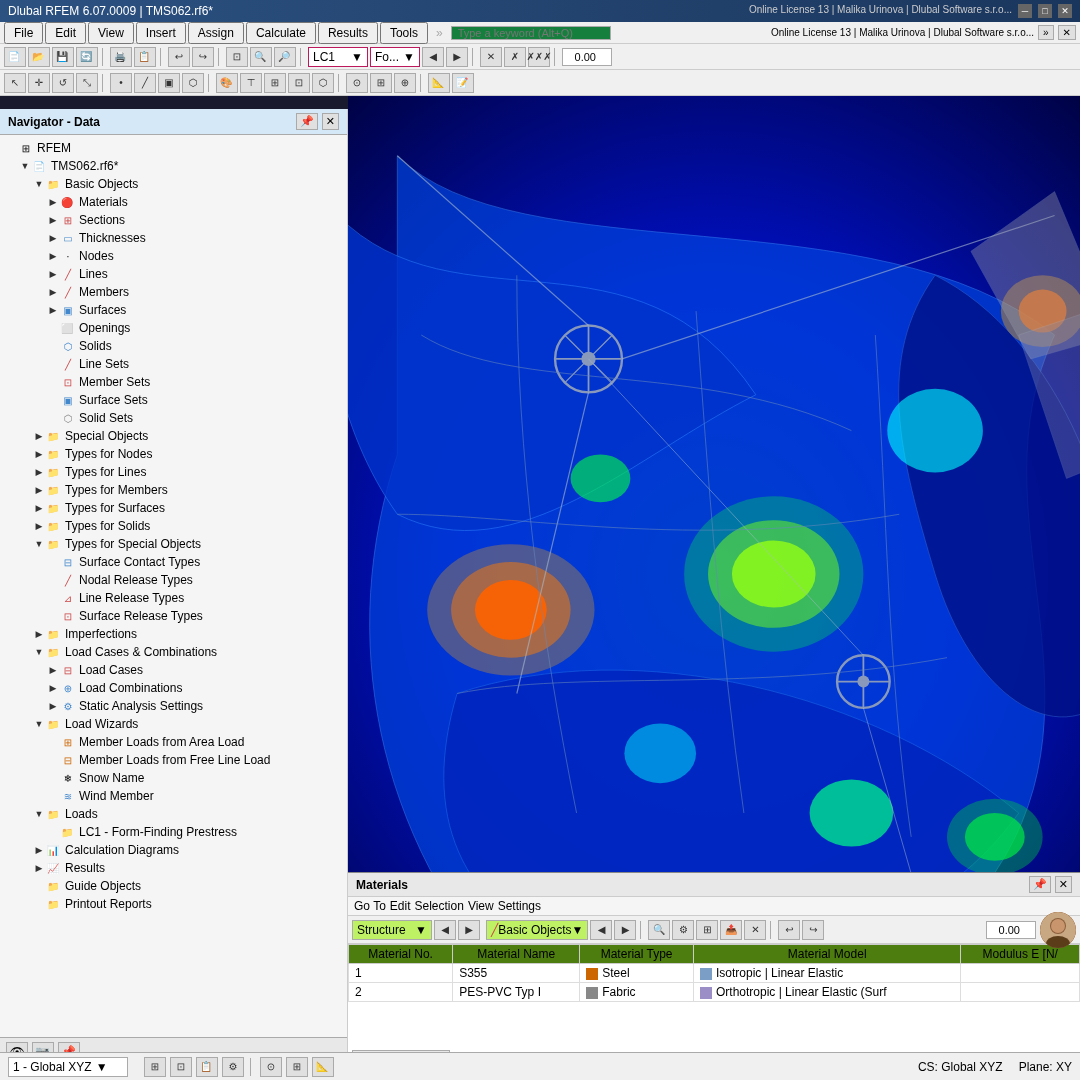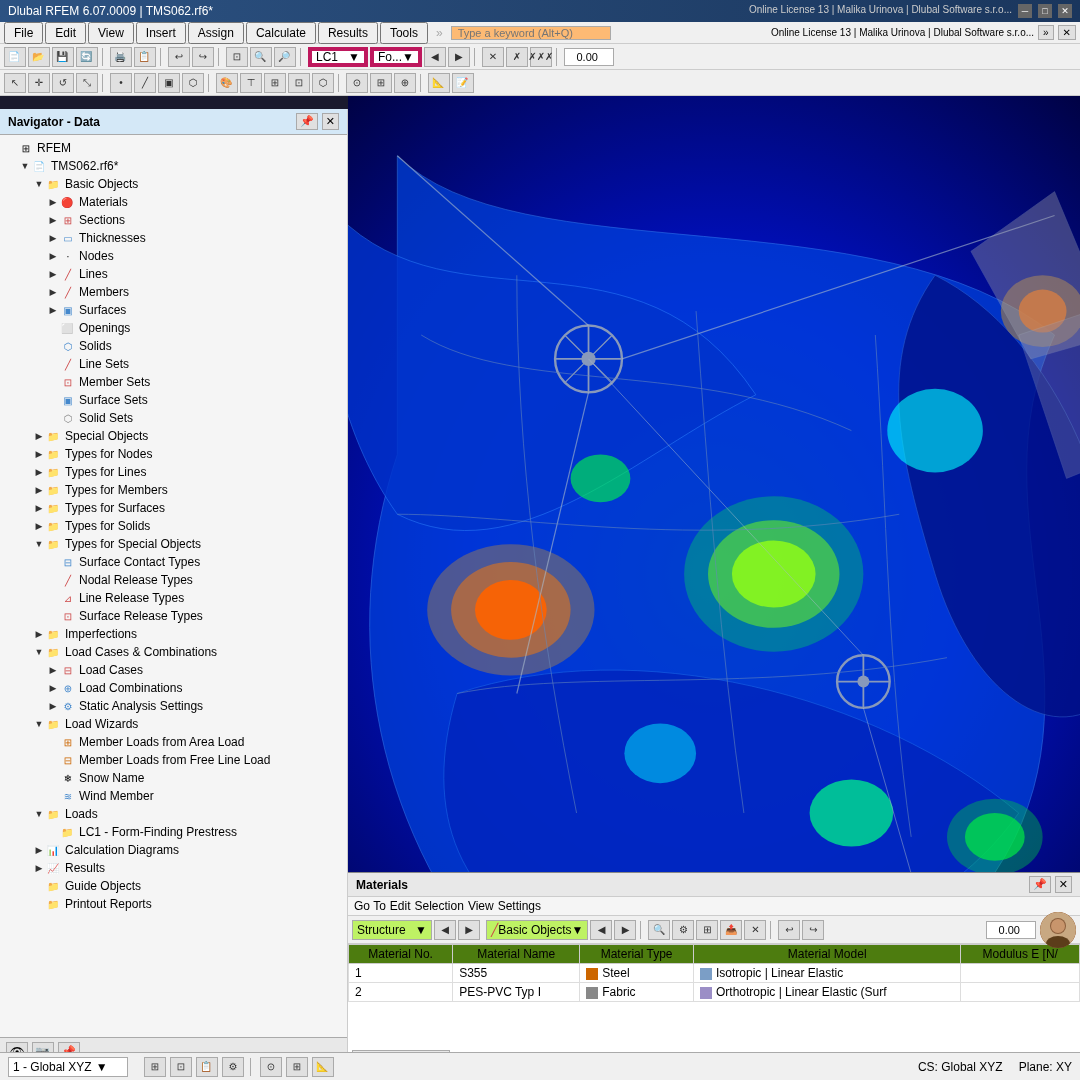--- a/index.html
+++ b/index.html
@@ -61,21 +61,21 @@
       border: 1px solid #aaa;
       cursor: pointer;
       display: flex; align-items: center; justify-content: center;
       font-size: 10px;
       color: #333;
     }
     .tb-separator { width: 4px; height: 18px; border-left: 1px solid #aaa; margin: 0 2px; }
     .tb-dropdown {
       height: 20px;
       background: white;
-      border: 4px solid #be185d;
+      border: 1px solid #be185d;
       padding: 0 4px;
       font-size: 11px;
       min-width: 60px;
       display: flex; align-items: center; justify-content: space-between;
       cursor: pointer;
     }
 
     
     .main-area {
       display: flex;
@@ -314,21 +314,21 @@
       display: flex;
       align-items: center;
       justify-content: center;
       color: white;
       font-size: 14px;
       overflow: hidden;
     }
 
     
     .search-box {
-      background: #fdba74;
+      background: #15803d;
       border: 1px solid #aaa;
       padding: 1px 6px;
       font-size: 11px;
       height: 14px;
       min-width: 160px;
     }
     .toolbar-right {
       display: flex;
       align-items: center;
       margin-left: auto;

